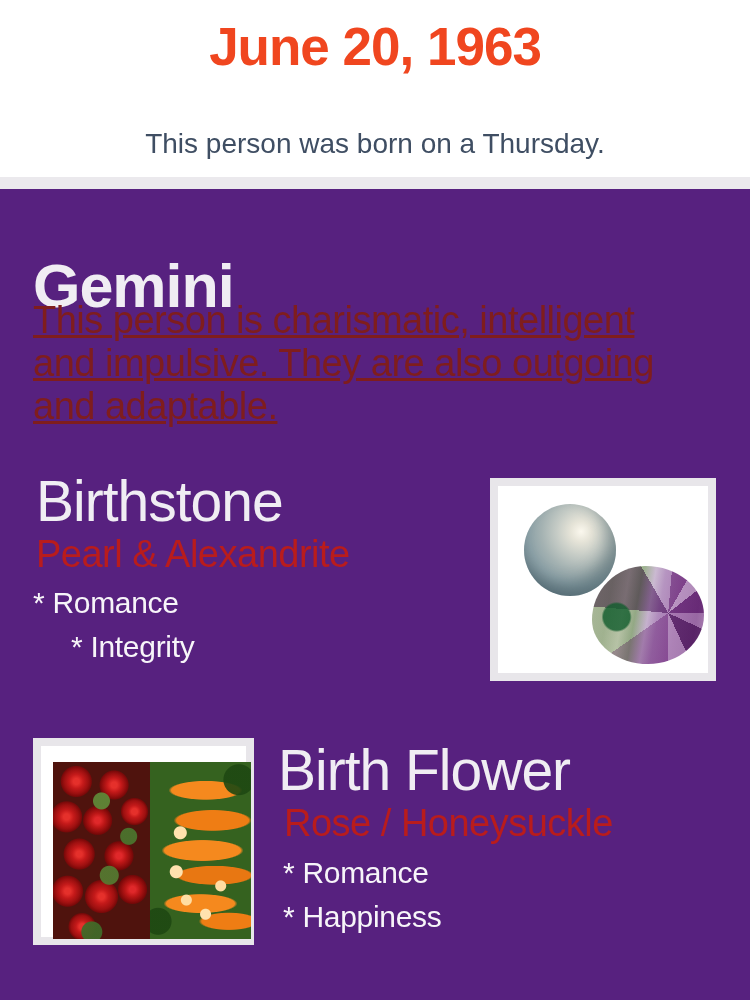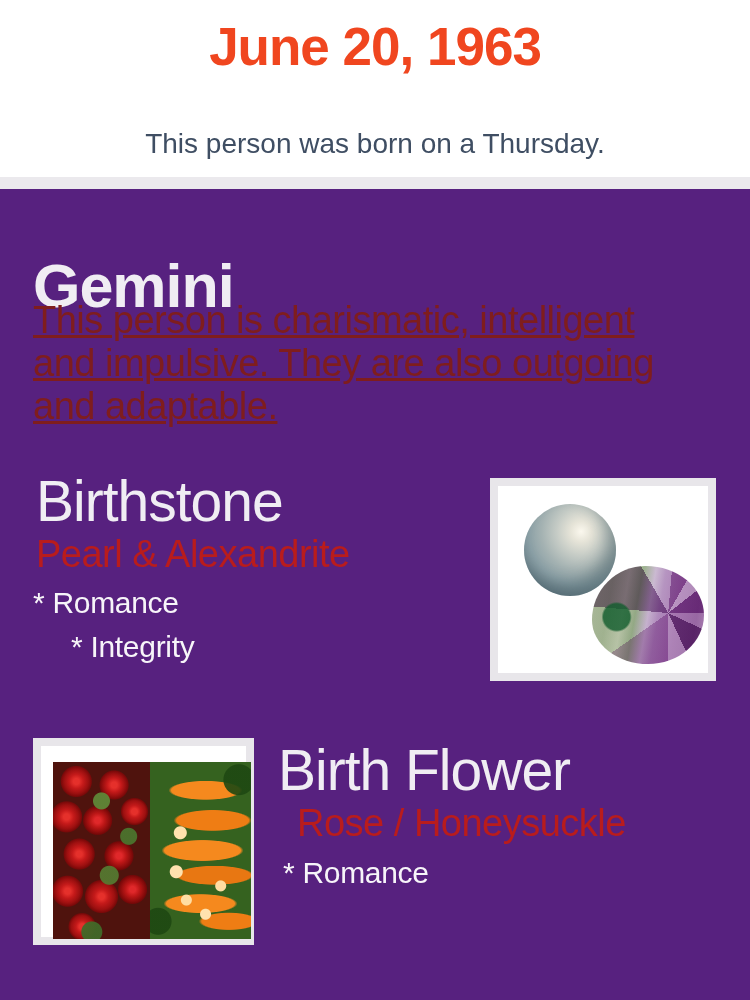--- a/index.html
+++ b/index.html
@@ -138,16 +138,17 @@
   <div class="frame frame-flower">
     <div class="frame-white">
       <div class="flower-strip">
         <div class="roses"></div>
         <div class="honeysuckle"></div>
       </div>
     </div>
   </div>
 
   <div class="section-title" style="left:278px;top:737px;">Birth Flower</div>
-  <div class="section-value" style="left:297px;top:802px;">Rose / Honeysuckle</div>
+  <div class="section-value" style="left:284px;top:802px;">Rose / Honeysuckle</div>
   <div class="trait" style="left:283px;top:856px;">* Romance</div>
+  <div class="trait" style="left:283px;top:900px;">* Happiness</div>
 
 </div>
 
 </body></html>

